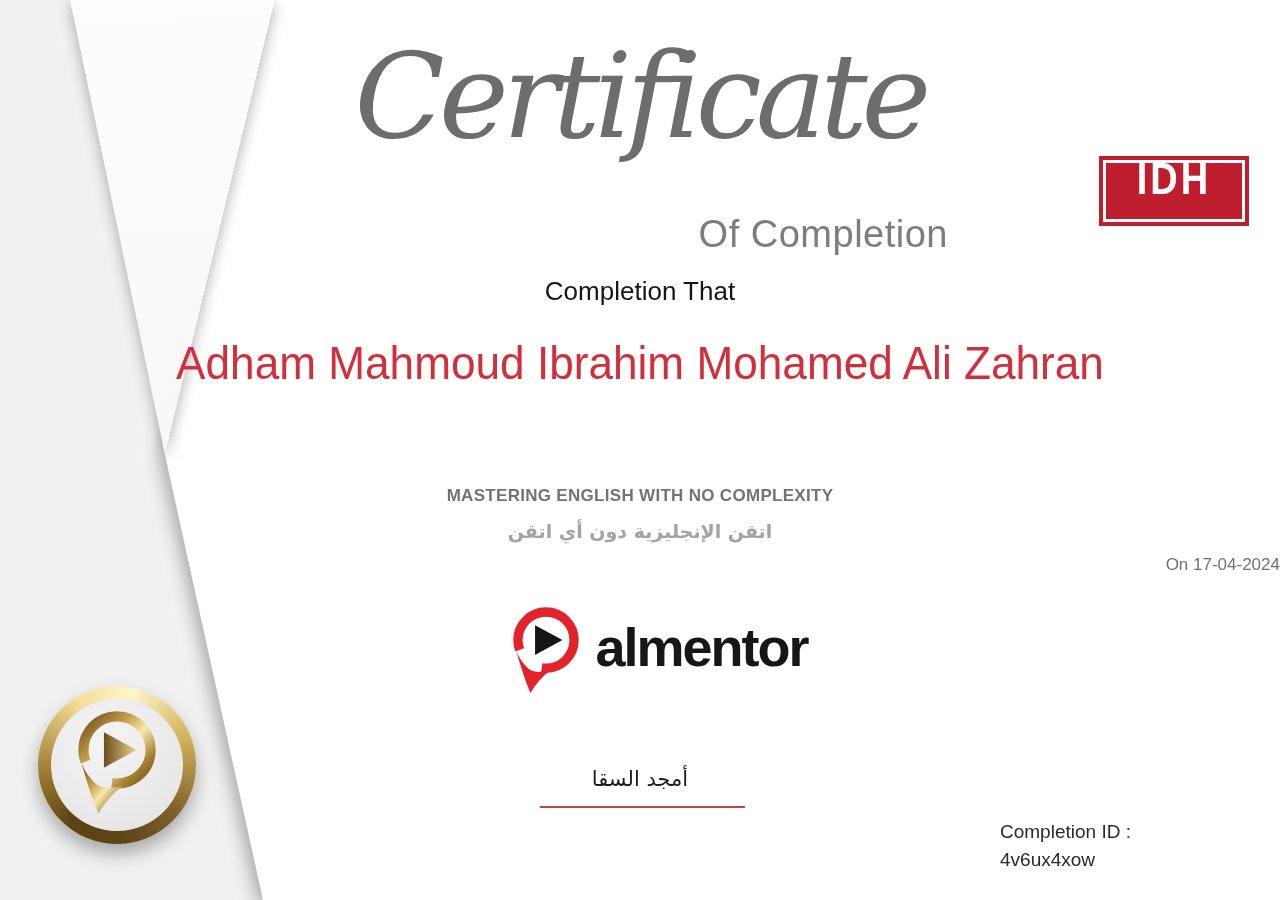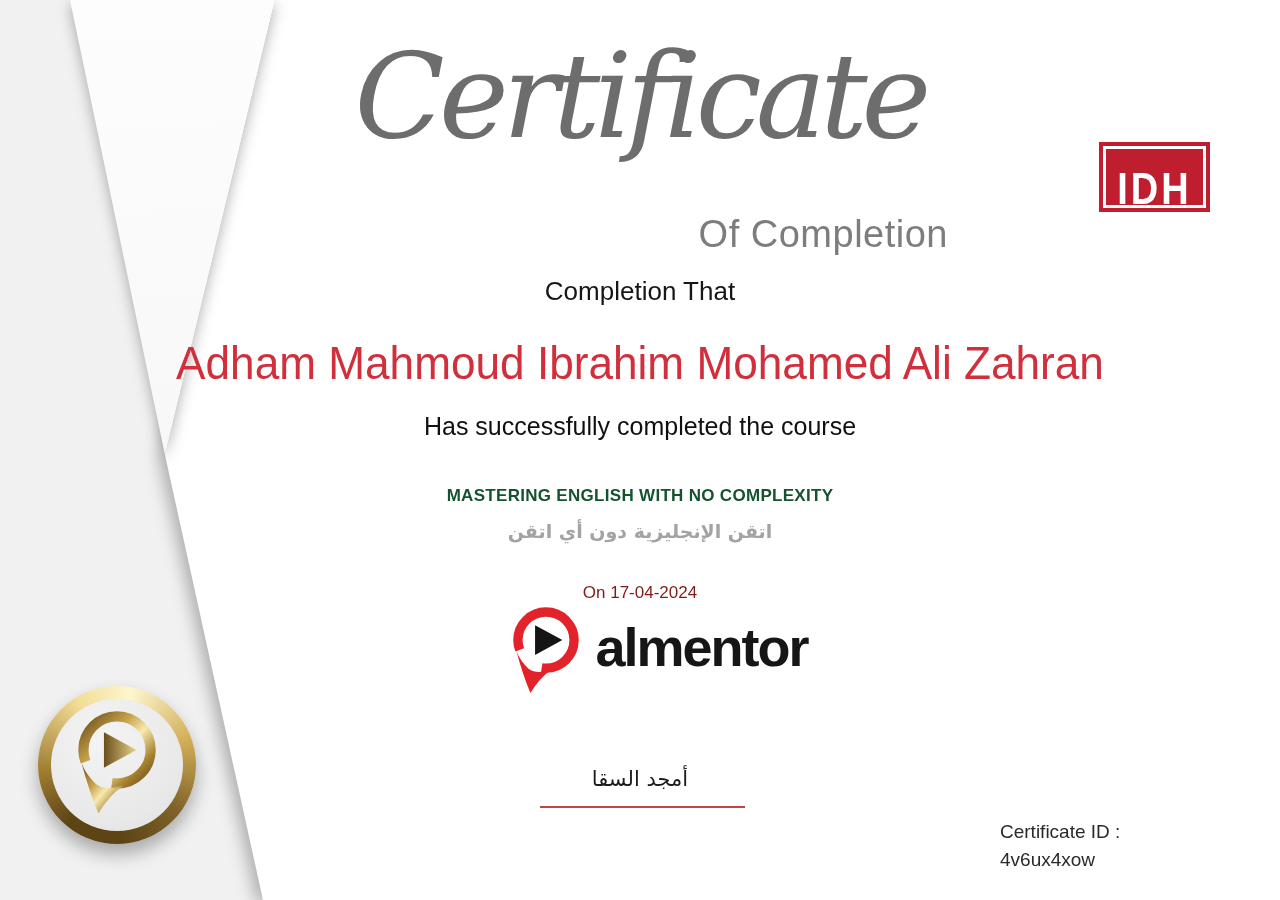--- a/index.html
+++ b/index.html
@@ -28,38 +28,38 @@
   .title{
     position:absolute;top:32px;left:0;right:0;text-align:center;
     font-family:"DejaVu Serif", serif;font-style:italic;font-weight:400;
     font-size:118px;line-height:1.1;color:#6d6d6d;letter-spacing:-6px;
   }
   .subtitle{
     position:absolute;top:213px;right:332px;
     font-size:38px;color:#7d7d7d;letter-spacing:0.5px;
   }
   .idh{
-    position:absolute;left:1099px;top:142px;width:111px;height:70px;
+    position:absolute;left:1099px;top:156px;width:150px;height:70px;
     background:#be1e2d;border:4px solid #be1e2d;
     box-shadow:inset 0 0 0 3px #fff;
-    display:flex;align-items:flex-end;justify-content:center;box-sizing:border-box;
+    display:flex;align-items:flex-start;justify-content:center;box-sizing:border-box;
   }
   .idh span{
     color:#fff;font-weight:bold;font-size:38px;letter-spacing:3px;
     transform:scaleY(1.15);line-height:1;
   }
 
   
   .cline{position:absolute;left:0;right:0;text-align:center;}
   .certifies{top:276px;font-size:26px;color:#161616;}
   .name{top:336px;font-size:46px;color:#d02f3b;letter-spacing:0;transform:scaleX(0.96);}
   .completed{top:412px;font-size:25px;color:#101010;}
-  .course-en{top:486px;font-size:17px;font-weight:bold;color:#14532d;letter-spacing:0.3px;}
+  .course-en{top:486px;font-size:17px;font-weight:bold;color:#737373;letter-spacing:0.3px;}
   .course-ar{top:520px;font-size:19px;font-weight:bold;color:#a3a3a3;direction:rtl;font-family:"DejaVu Sans",sans-serif;}
-  .date{top:583px;font-size:17px;color:#7f1d1d;}
+  .date{top:555px;font-size:17px;color:#737373;text-align:right;}
 
   
   .brandrow{
     position:absolute;top:604px;left:0;right:0;
     display:flex;justify-content:center;align-items:center;gap:10px;padding-left:35px;
   }
   .wordmark{
     font-size:54px;font-weight:bold;color:#161616;letter-spacing:-2px;
     transform:translateY(-6px);
   }
@@ -104,21 +104,20 @@
 
     <div class="title">Certificate</div>
     <div class="subtitle">Of Completion</div>
 
     <div class="idh">
       <span>IDH</span>
     </div>
 
     <div class="cline certifies">Completion That</div>
     <div class="cline name">Adham Mahmoud Ibrahim Mohamed Ali Zahran</div>
-    <div class="cline completed">Has successfully completed the course</div>
     <div class="cline course-en">MASTERING ENGLISH WITH NO COMPLEXITY</div>
     <div class="cline course-ar">اتقن الإنجليزية دون أي اتقن</div>
     <div class="cline date">On 17-04-2024</div>
 
     <div class="brandrow">
       <span>
         <svg width="78" height="94" viewBox="0 0 100 120" aria-hidden="true">
           <circle cx="50" cy="46" r="36" fill="none" stroke="#e3232b" stroke-width="12" stroke-dasharray="62 38 126"></circle>
           <path d="M12,60 Q20,90 30,114 Q42,94 57,84 Q38,90 28,83 Q17,73 12,60 Z" fill="#e3232b"></path>
           <path d="M36,27 L71,46 L36,65 Z" fill="#151515"></path>
@@ -149,18 +148,18 @@
             <path d="M36,27 L71,46 L36,65 Z" fill="url(#goldg2)"></path>
           </svg>
         </span>
       </div>
     </div>
 
     <div class="sig">أمجد السقا</div>
     <div class="sig-line"></div>
 
     <div class="certid">
-      <div>Certificate ID :</div>
+      <div>Completion ID :</div>
       <div>4v6ux4xow</div>
     </div>
 
   </div>
 </div>
 
 </body></html>

